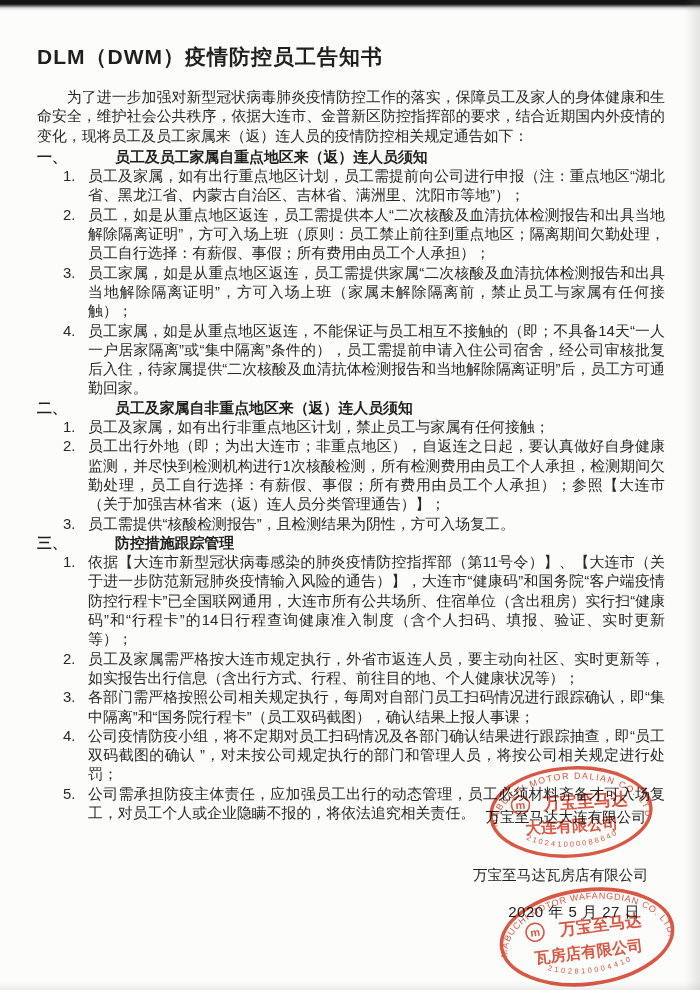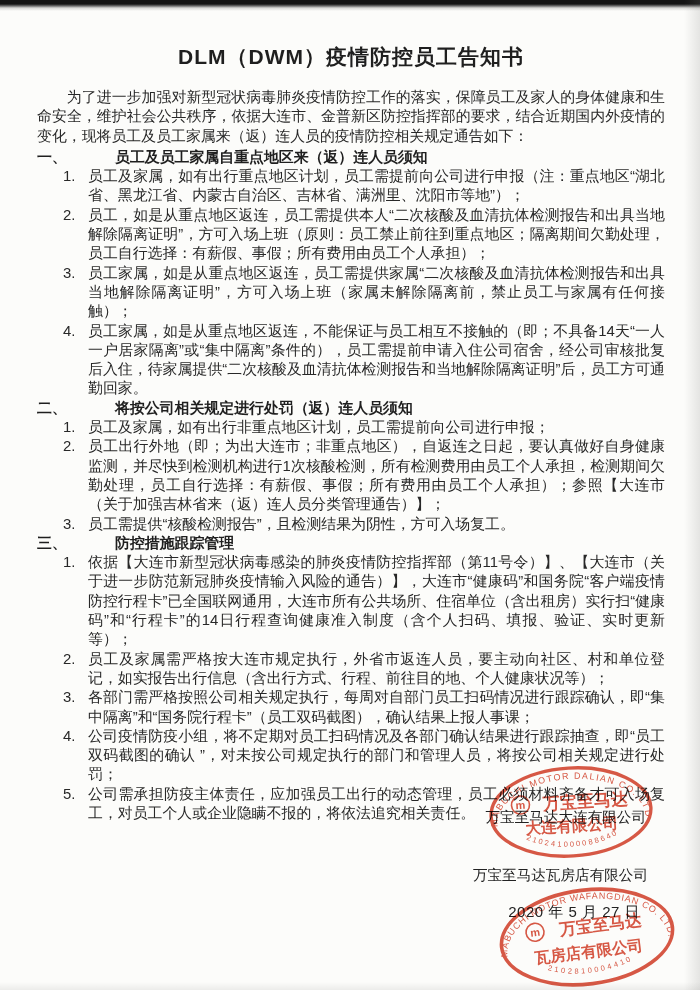--- a/index.html
+++ b/index.html
@@ -15,21 +15,21 @@
   .scan-top-bar{position:absolute;top:0;left:0;width:700px;height:11px;
     background:linear-gradient(#141414 0,#141414 4px,#6f6f6f 6px,#d9d9d7 8px,#fcfcfa 11px);}
   .scan-right-edge{position:absolute;top:0;right:0;width:16px;height:990px;
     background:linear-gradient(to right,rgba(120,120,118,0) 0,rgba(120,120,118,.18) 100%);}
   .scan-bottom-edge{position:absolute;bottom:0;left:0;width:700px;height:8px;
     background:linear-gradient(to bottom,rgba(120,120,118,0) 0,rgba(120,120,118,.12) 100%);}
 
   .content{position:absolute;top:11px;left:0;width:700px;padding:0 35px 0 37px;box-sizing:border-box;}
 
   .title{
-    margin:32px 0 18px 0;text-align:center;
+    margin:32px 0 18px 0;text-align:left;
     font-size:21px;font-weight:bold;letter-spacing:1px;color:#1f1f1f;
   }
   .doc-text{font-size:14.9px;line-height:19.3px;text-align:justify;color:#282828;}
   .intro{margin:0 0 1px 0;text-indent:2em;font-family:Liberation Mono, monospace;}
 
   .section-head{display:flex;font-weight:bold;color:#1f1f1f;}
   .sec-marker{width:38px;flex:0 0 38px;}
   .sec-title{flex:1;margin-left:40px;}
 
   .item{display:flex;}
@@ -84,25 +84,25 @@
       </div>
       <div class="item doc-text">
         <span class="num">4.</span>
         <span class="txt">员工家属，如是从重点地区返连，不能保证与员工相互不接触的（即；不具备14天“一人一户居家隔离”或“集中隔离”条件的），员工需提前申请入住公司宿舍，经公司审核批复后入住，待家属提供“二次核酸及血清抗体检测报告和当地解除隔离证明”后，员工方可通勤回家。</span>
       </div>
     </div>
 
     <div class="section">
       <div class="section-head doc-text">
         <span class="sec-marker">二、</span>
-        <span class="sec-title">将按公司相关规定进行处罚（返）连人员须知</span>
+        <span class="sec-title">员工及家属自非重点地区来（返）连人员须知</span>
       </div>
       <div class="item doc-text">
         <span class="num">1.</span>
-        <span class="txt">员工及家属，如有出行非重点地区计划，员工需提前向公司进行申报；</span>
+        <span class="txt">员工及家属，如有出行非重点地区计划，禁止员工与家属有任何接触；</span>
       </div>
       <div class="item doc-text">
         <span class="num">2.</span>
         <span class="txt">员工出行外地（即；为出大连市；非重点地区），自返连之日起，要认真做好自身健康监测，并尽快到检测机构进行1次核酸检测，所有检测费用由员工个人承担，检测期间欠勤处理，员工自行选择：有薪假、事假；所有费用由员工个人承担）；参照【大连市（关于加强吉林省来（返）连人员分类管理通告）】；</span>
       </div>
       <div class="item doc-text">
         <span class="num">3.</span>
         <span class="txt">员工需提供“核酸检测报告”，且检测结果为阴性，方可入场复工。</span>
       </div>
     </div>
@@ -111,21 +111,21 @@
       <div class="section-head doc-text">
         <span class="sec-marker">三、</span>
         <span class="sec-title">防控措施跟踪管理</span>
       </div>
       <div class="item doc-text">
         <span class="num">1.</span>
         <span class="txt">依据【大连市新型冠状病毒感染的肺炎疫情防控指挥部（第11号令）】、【大连市（关于进一步防范新冠肺炎疫情输入风险的通告）】，大连市“健康码”和国务院“客户端疫情防控行程卡”已全国联网通用，大连市所有公共场所、住宿单位（含出租房）实行扫“健康码”和“行程卡”的14日行程查询健康准入制度（含个人扫码、填报、验证、实时更新等）；</span>
       </div>
       <div class="item doc-text">
         <span class="num">2.</span>
-        <span class="txt">员工及家属需严格按大连市规定执行，外省市返连人员，要主动向社区、村和单位登记，如实报告出行信息（含出行方式、行程、前往目的地、个人健康状况等）；</span>
+        <span class="txt">员工及家属需严格按大连市规定执行，外省市返连人员，要主动向社区、实时更新等，如实报告出行信息（含出行方式、行程、前往目的地、个人健康状况等）；</span>
       </div>
       <div class="item doc-text">
         <span class="num">3.</span>
         <span class="txt">各部门需严格按照公司相关规定执行，每周对自部门员工扫码情况进行跟踪确认，即“集中隔离”和“国务院行程卡”（员工双码截图），确认结果上报人事课；</span>
       </div>
       <div class="item doc-text">
         <span class="num">4.</span>
         <span class="txt">公司疫情防疫小组，将不定期对员工扫码情况及各部门确认结果进行跟踪抽查，即“员工双码截图的确认 ”，对未按公司规定执行的部门和管理人员，将按公司相关规定进行处罚；</span>
       </div>
       <div class="item doc-text">

